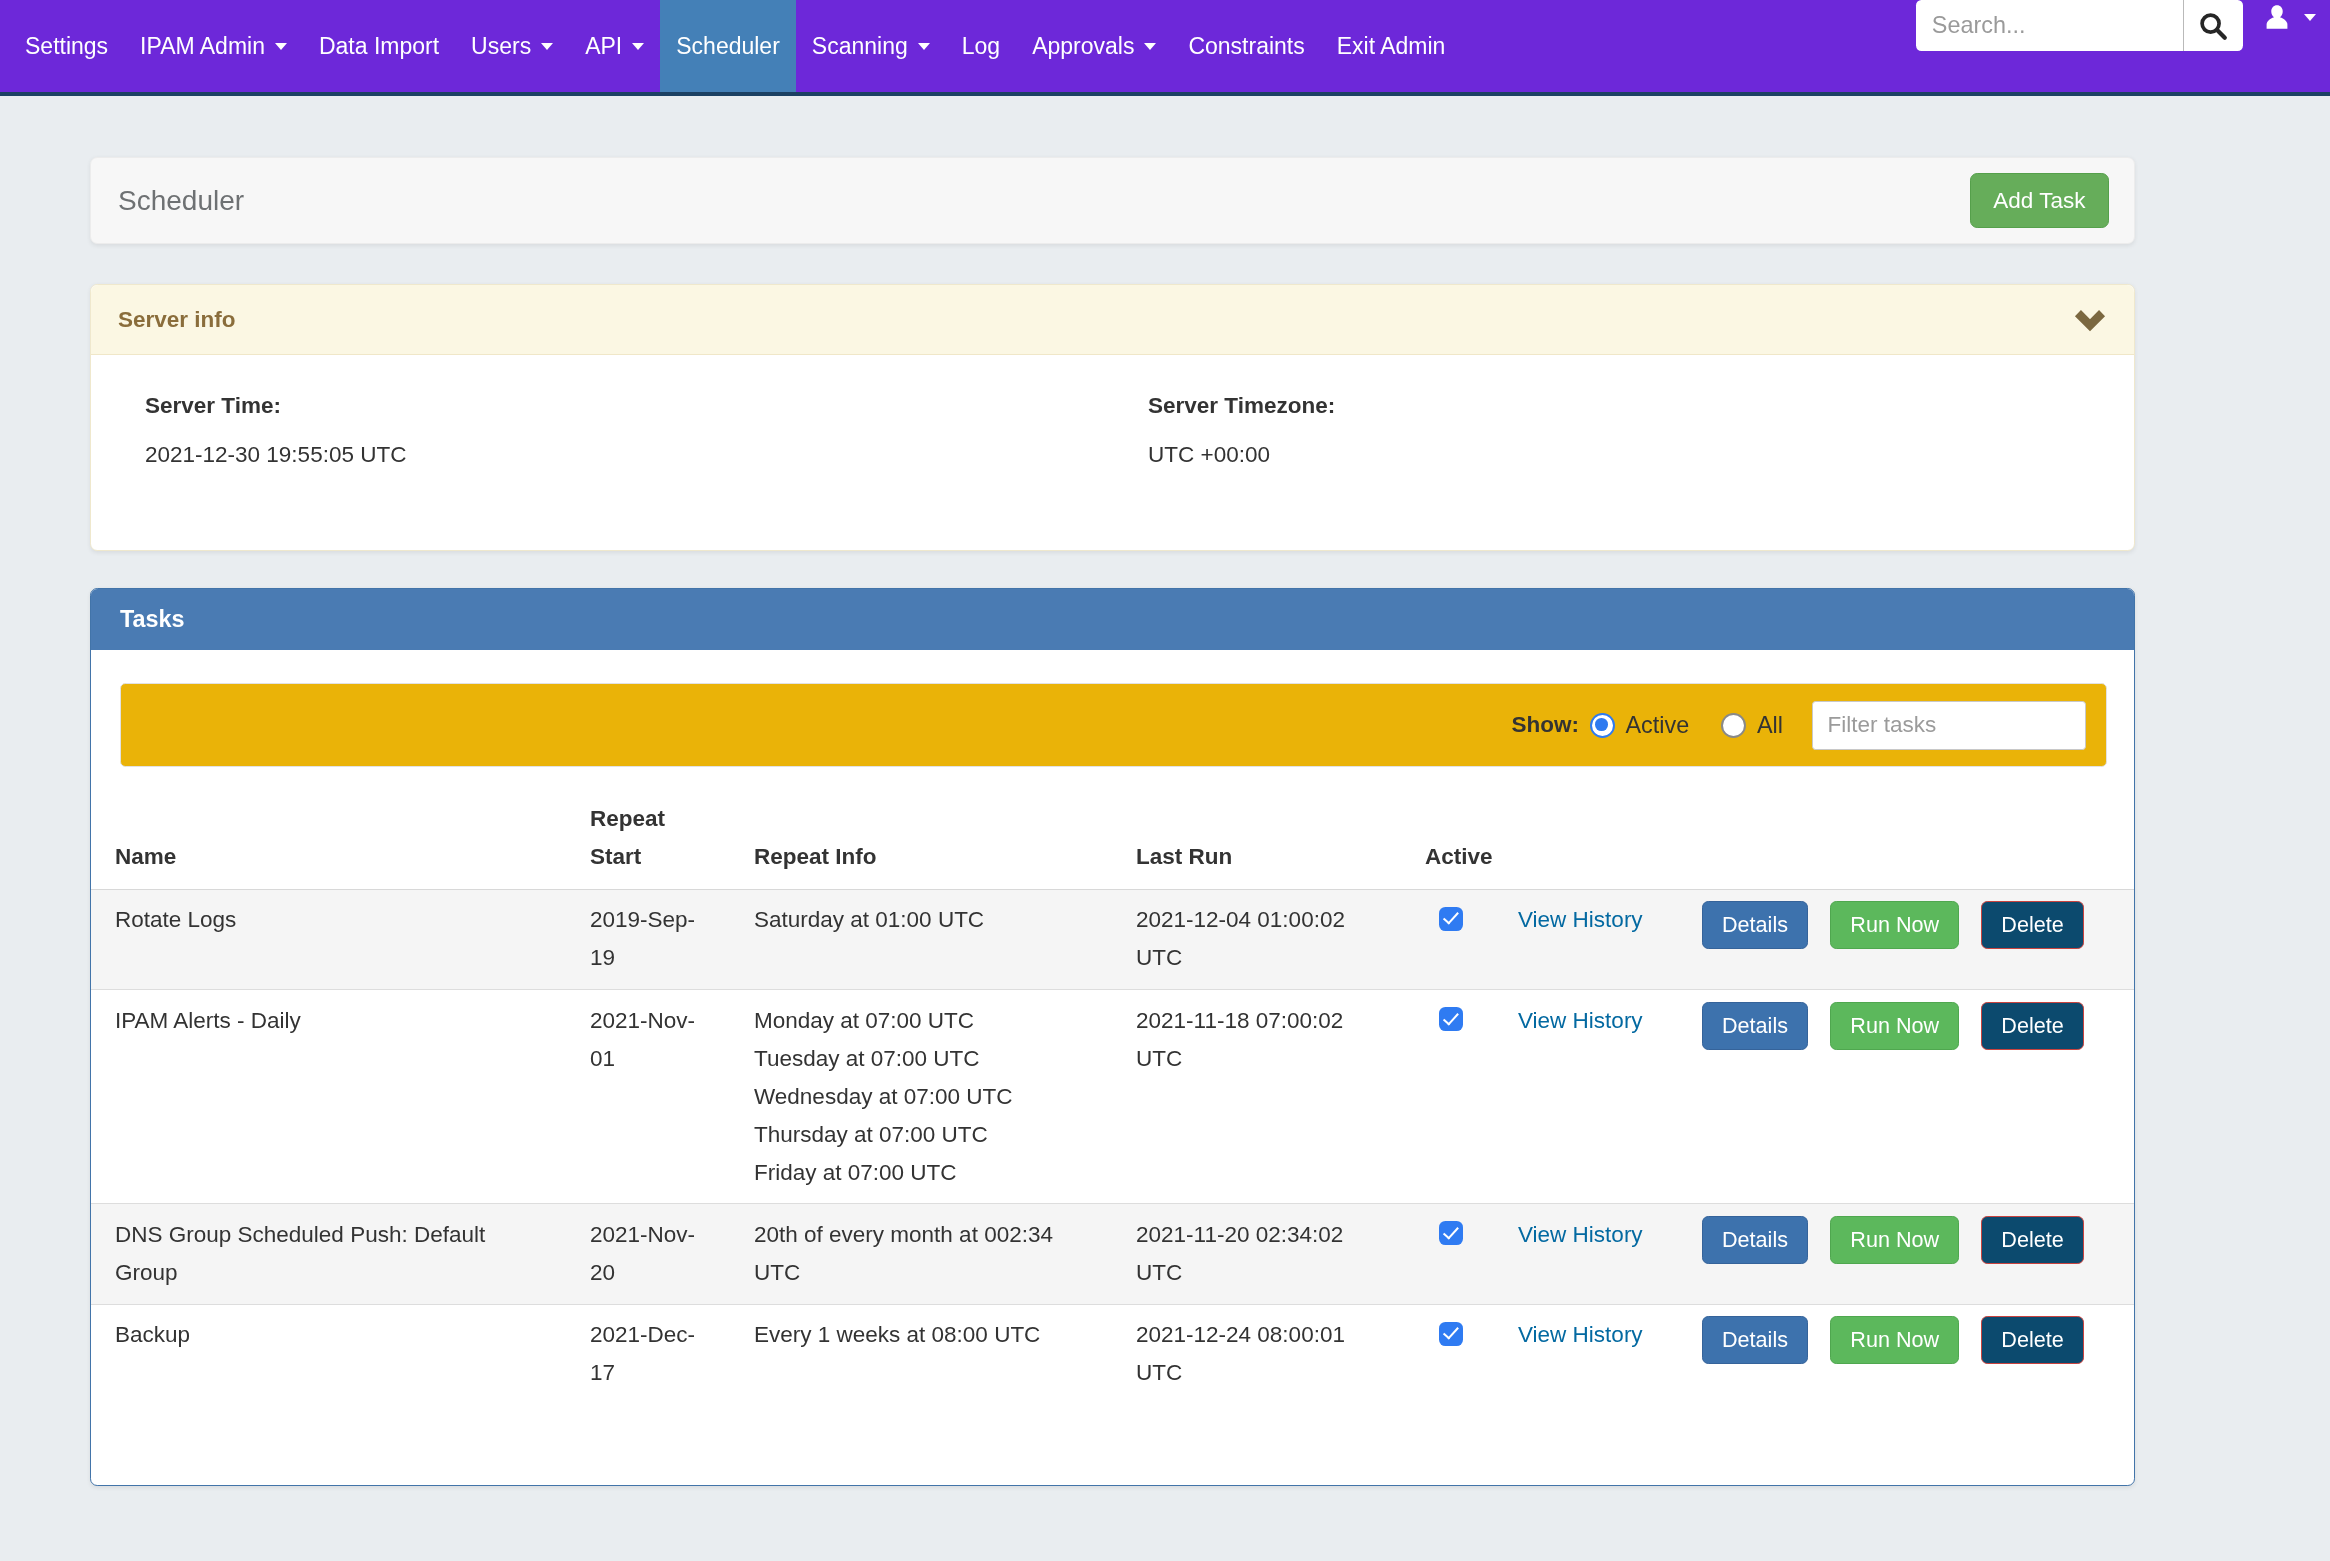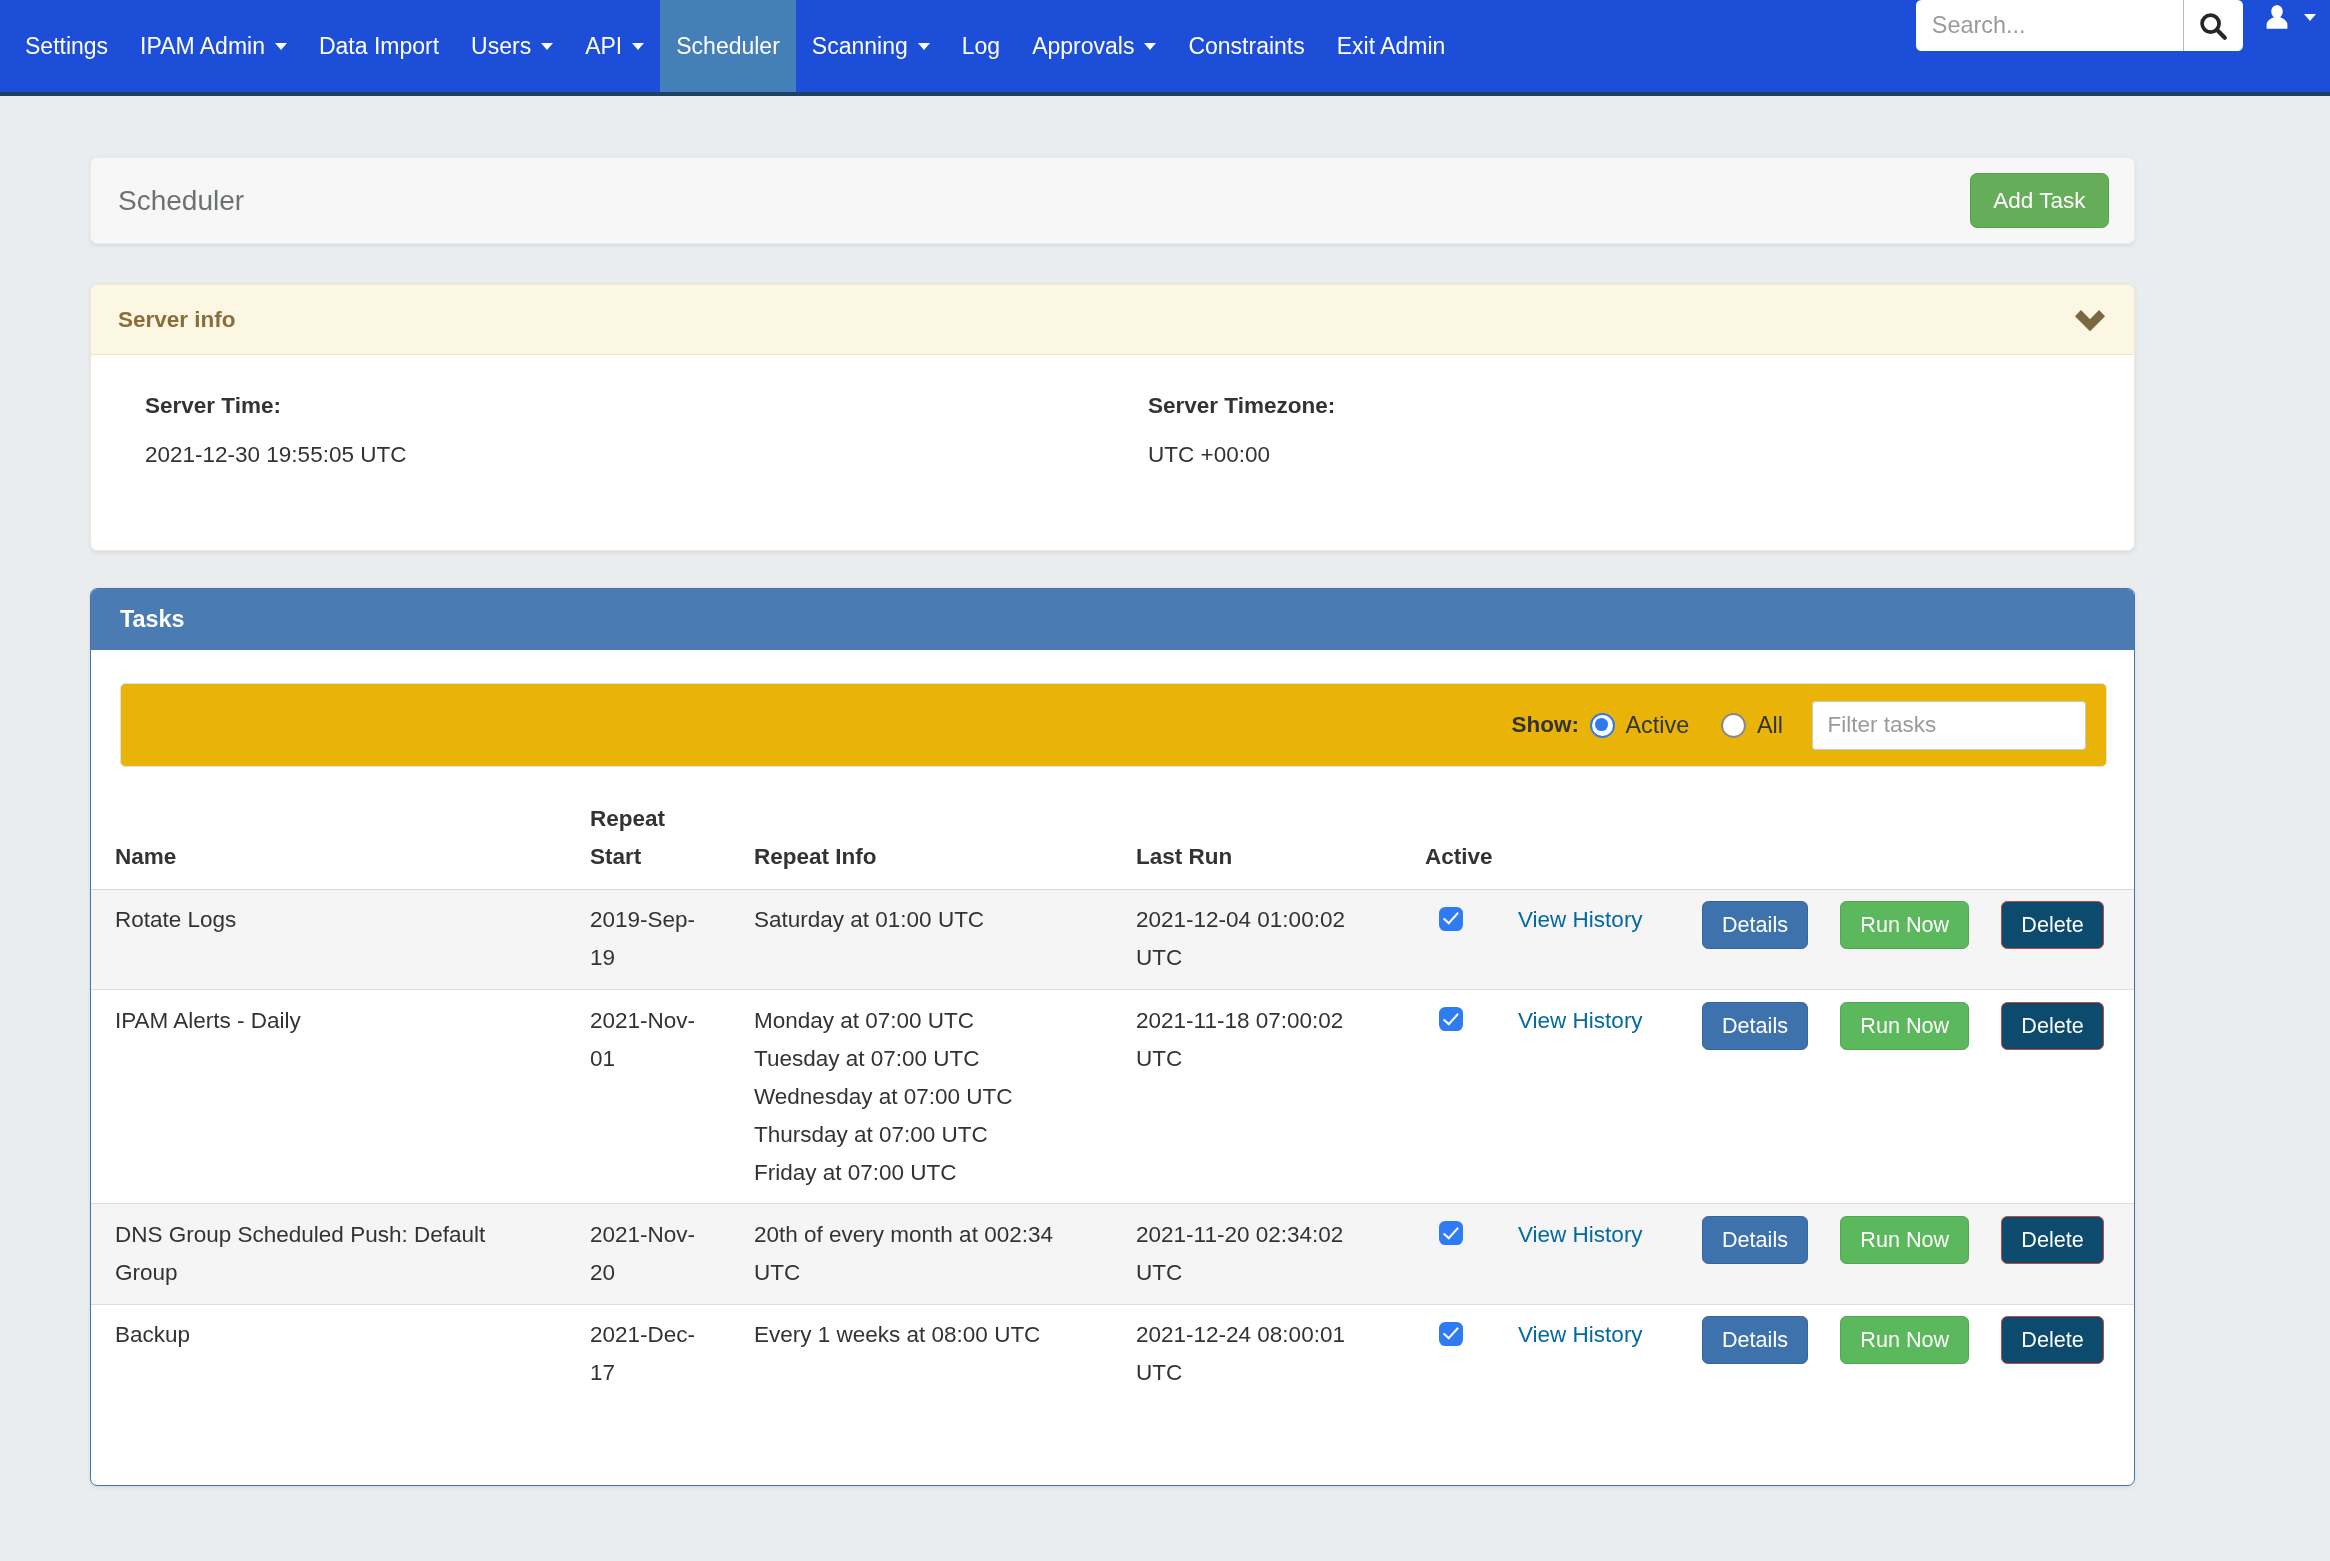--- a/index.html
+++ b/index.html
@@ -4,21 +4,21 @@
 <style>
   * { margin:0; padding:0; box-sizing:border-box; }
   html,body { width:2330px; height:1561px; overflow:hidden; }
   body {
     font-family:"Liberation Sans","DejaVu Sans",sans-serif;
     background:#e9edf0; color:#333;
   }
 
   
   .navbar {
-    height:96px; background:#1d4ed8; border-bottom:4.5px solid #1c4163;
+    height:96px; background:#6d28d9; border-bottom:4.5px solid #1c4163;
     display:flex; align-items:stretch; padding-left:9px;
   }
   .nav-item {
     display:flex; align-items:center; padding:0 16px; color:#fff;
     font-size:23px; cursor:pointer; white-space:nowrap;
   }
   .nav-item.active { background:#4480b7; }
   .caret {
     display:inline-block; width:0; height:0; margin-left:10px;
     border-top:7.2px solid #fff; border-left:6.3px solid transparent; border-right:6.3px solid transparent;
@@ -116,21 +116,21 @@
   .checkbox {
     width:24px; height:24px; border-radius:6.3px; background:#2f7bf2;
     margin:5.4px 0 0 13.5px; position:relative;
   }
   .checkbox::after {
     content:""; position:absolute; left:8px; top:2.7px; width:6.3px; height:12.6px;
     border-right:2.9px solid #fff; border-bottom:2.9px solid #fff; transform:rotate(42deg);
   }
   a.history-link { color:#0369a1; text-decoration:none; font-size:22.5px; cursor:pointer; }
 
-  .btn-sm { font-size:21.6px; padding:10px 19px; border-radius:6.3px; margin-right:26px; }
+  .btn-sm { font-size:21.6px; padding:10px 19px; border-radius:6.3px; margin-right:16px; }
   .btn-details { background:#3d72ad; border:0.9px solid #35639a; }
   .btn-run { background:#5cb85c; border:0.9px solid #4fa74f; }
   .btn-delete { background:#0c4a6e; border:0.9px solid #c9433f; margin-right:0; }
 
   .ri-line { display:block; }
 </style>
 </head>
 <body>
 
 <nav class="navbar">

